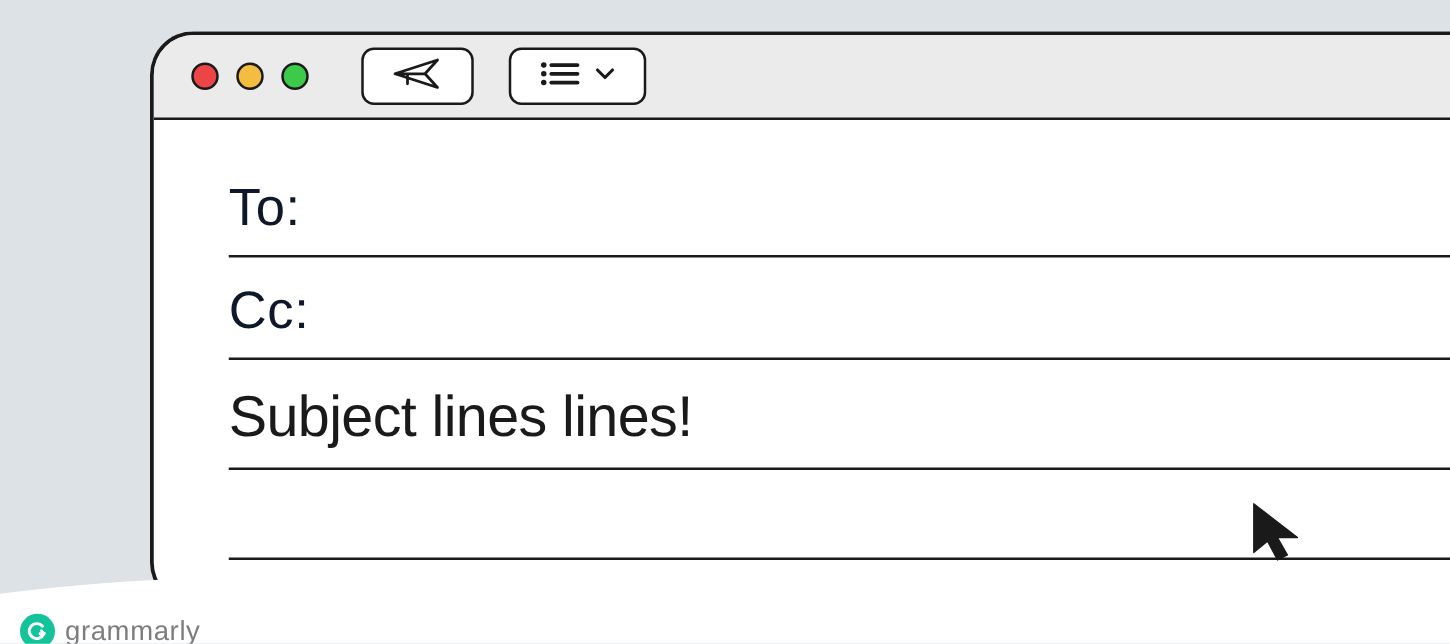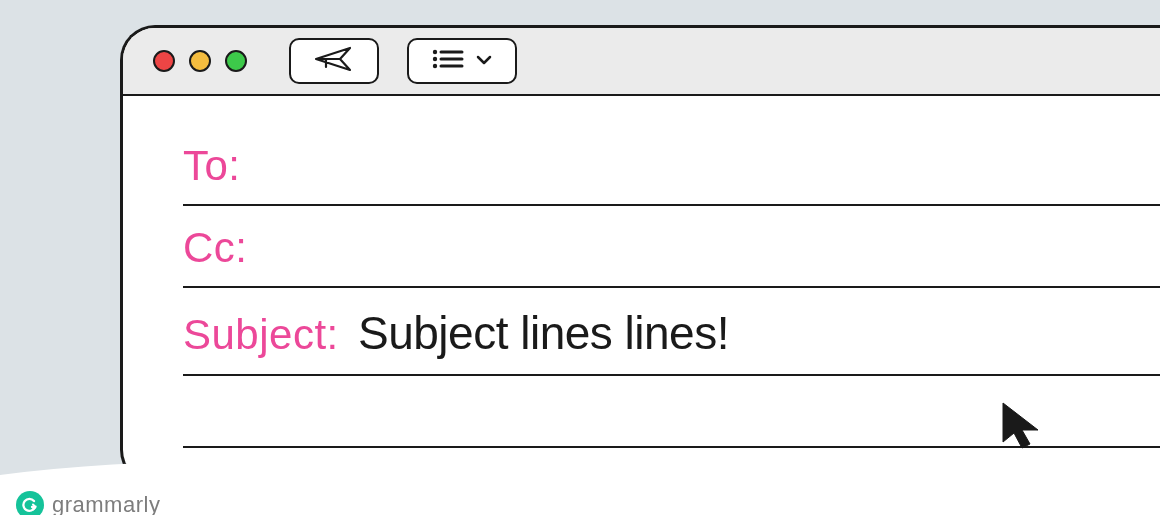--- a/index.html
+++ b/index.html
@@ -68,21 +68,21 @@
       padding: 28px 0 0 60px;
     }
     .field-row {
       display: flex;
       align-items: baseline;
       border-bottom: 2px solid #1a1a1a;
       padding: 18px 0 14px 0;
       margin-right: 0;
     }
     .field-label {
-      color: #ec4899;
+      color: #0f172a;
       font-size: 42px;
       font-weight: 400;
       min-width: 175px;
       letter-spacing: 0.5px;
     }
     .field-value {
       color: #1a1a1a;
       font-size: 46px;
       font-weight: 500;
       letter-spacing: -0.5px;
@@ -170,21 +170,20 @@
   <div class="compose-area">
     <div class="field-row">
       <span class="field-label">To:</span>
       <span class="field-value"></span>
     </div>
     <div class="field-row">
       <span class="field-label">Cc:</span>
       <span class="field-value"></span>
     </div>
     <div class="field-row">
-      <span class="field-label">Subject:</span>
       <span class="field-value">Subject lines lines!</span>
     </div>
     <div class="body-line"></div>
   </div>
 </div>
 
 <svg class="bottom-wave" viewBox="0 0 1160 70" preserveAspectRatio="none">
   <path d="M0,70 L0,30 Q200,5 420,25 Q640,45 860,25 Q1010,12 1160,30 L1160,70 Z" fill="#ffffff"></path>
 </svg>
 

